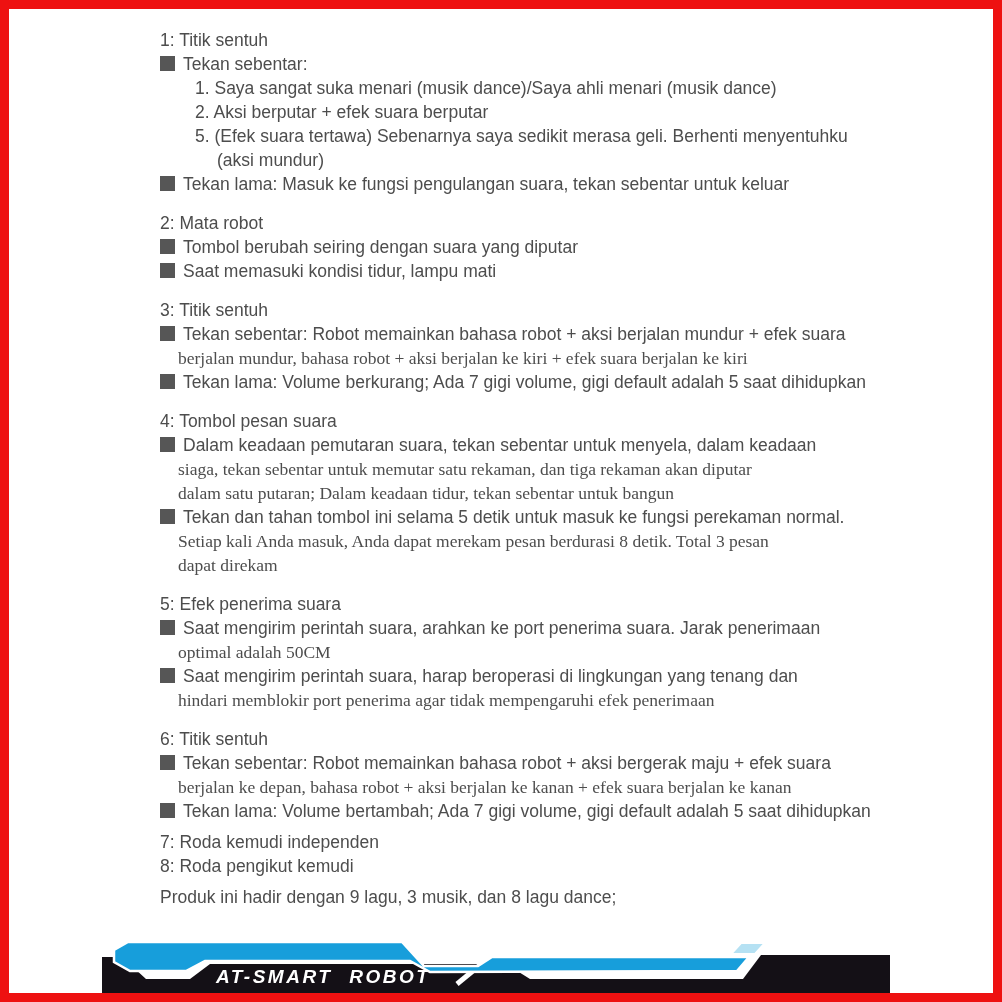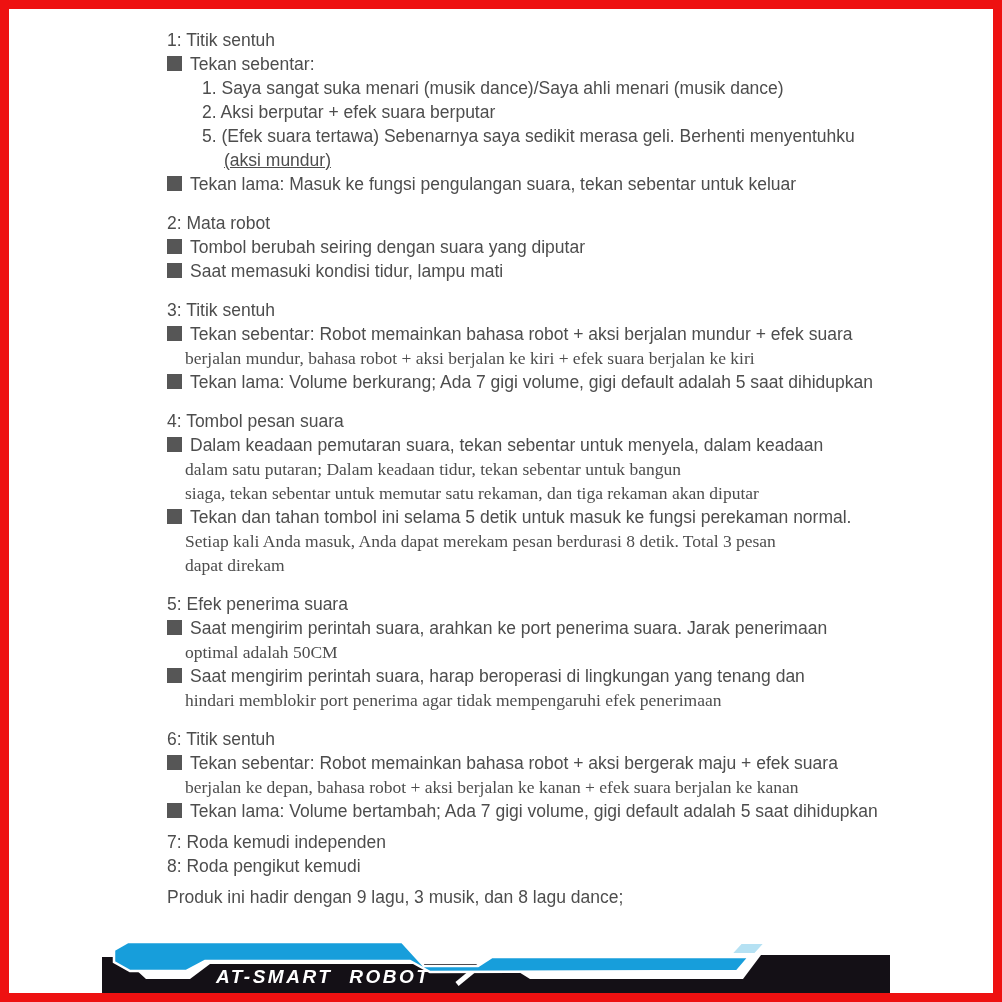--- a/index.html
+++ b/index.html
@@ -7,31 +7,31 @@
     position:relative;
     width:1002px; height:1002px;
     box-sizing:border-box;
     border:9px solid #ee1111;
     background:#ffffff;
     font-family:"Liberation Sans", sans-serif;
     overflow:hidden;
   }
   .content {
     position:absolute;
-    left:158px; top:19px;
+    left:151px; top:19px;
     width:745px;
     color:#4d4d4d;
     font-size:17.5px;
   }
   .section { margin:0 0 15px 0; }
   .section.tight { margin-top:-8px; }
   .line { line-height:24px; white-space:nowrap; }
   .line.c  { padding-left:18px;font-family:Liberation Serif, serif; }
   .line.n  { padding-left:35px; }
-  .line.n2 { padding-left:57px;text-decoration:underline; }
+  .line.n2 { padding-left:57px; }
   .bullet {
     display:inline-block;
     width:15px; height:15px;
     background:#565656;
     margin-right:8px;
     transform:translateY(1px);
   }
   .banner {
     position:absolute;
     left:91px; top:929px;
@@ -61,22 +61,22 @@
       </div>
       <div class="section">
         <div class="line h"><span>3: Titik sentuh</span></div>
         <div class="line b"><span class="bullet"></span><span>Tekan sebentar: Robot memainkan bahasa robot + aksi berjalan mundur + efek suara</span></div>
         <div class="line c"><span>berjalan mundur, bahasa robot + aksi berjalan ke kiri + efek suara berjalan ke kiri</span></div>
         <div class="line b"><span class="bullet"></span><span>Tekan lama: Volume berkurang; Ada 7 gigi volume, gigi default adalah 5 saat dihidupkan</span></div>
       </div>
       <div class="section">
         <div class="line h"><span>4: Tombol pesan suara</span></div>
         <div class="line b"><span class="bullet"></span><span>Dalam keadaan pemutaran suara, tekan sebentar untuk menyela, dalam keadaan</span></div>
+        <div class="line c"><span>siaga, tekan sebentar untuk memutar satu rekaman, dan tiga rekaman akan diputar</span></div>
         <div class="line c"><span>dalam satu putaran; Dalam keadaan tidur, tekan sebentar untuk bangun</span></div>
-        <div class="line c"><span>siaga, tekan sebentar untuk memutar satu rekaman, dan tiga rekaman akan diputar</span></div>
         <div class="line b"><span class="bullet"></span><span>Tekan dan tahan tombol ini selama 5 detik untuk masuk ke fungsi perekaman normal.</span></div>
         <div class="line c"><span>Setiap kali Anda masuk, Anda dapat merekam pesan berdurasi 8 detik. Total 3 pesan</span></div>
         <div class="line c"><span>dapat direkam</span></div>
       </div>
       <div class="section">
         <div class="line h"><span>5: Efek penerima suara</span></div>
         <div class="line b"><span class="bullet"></span><span>Saat mengirim perintah suara, arahkan ke port penerima suara. Jarak penerimaan</span></div>
         <div class="line c"><span>optimal adalah 50CM</span></div>
         <div class="line b"><span class="bullet"></span><span>Saat mengirim perintah suara, harap beroperasi di lingkungan yang tenang dan</span></div>
         <div class="line c"><span>hindari memblokir port penerima agar tidak mempengaruhi efek penerimaan</span></div>

